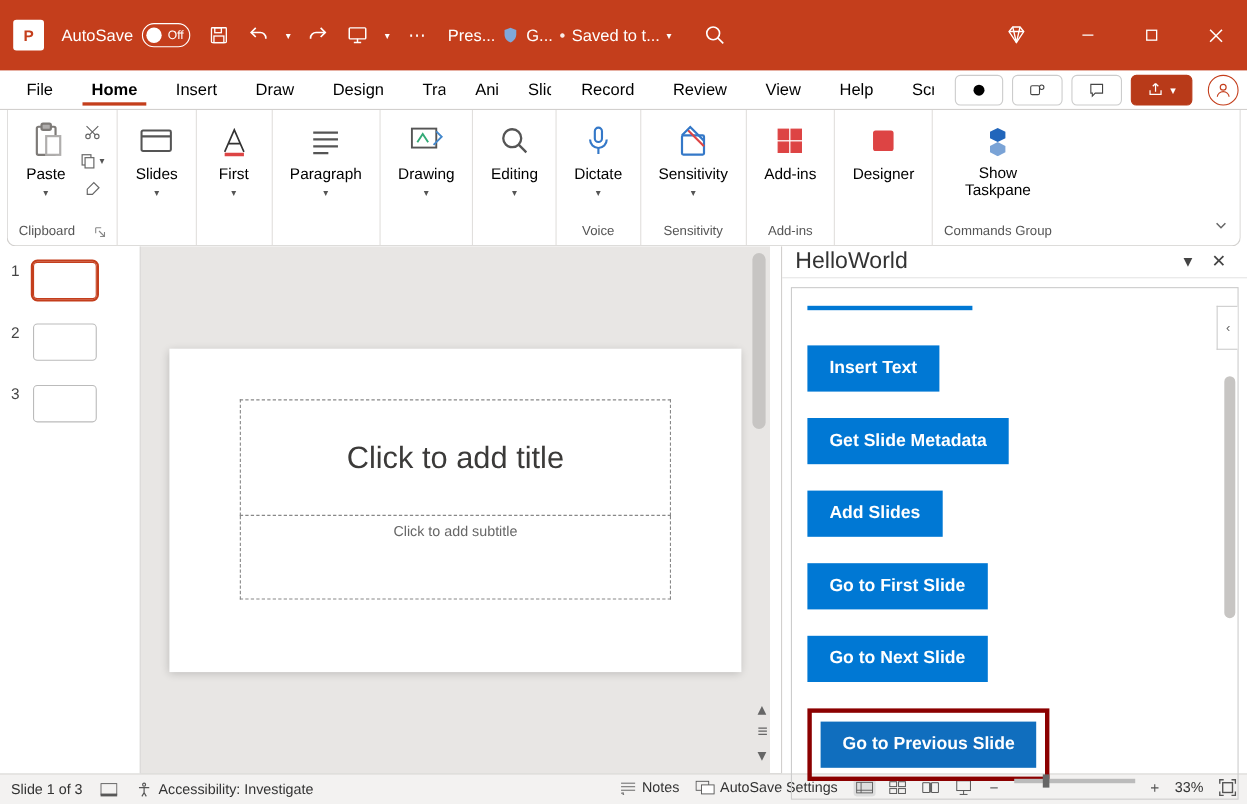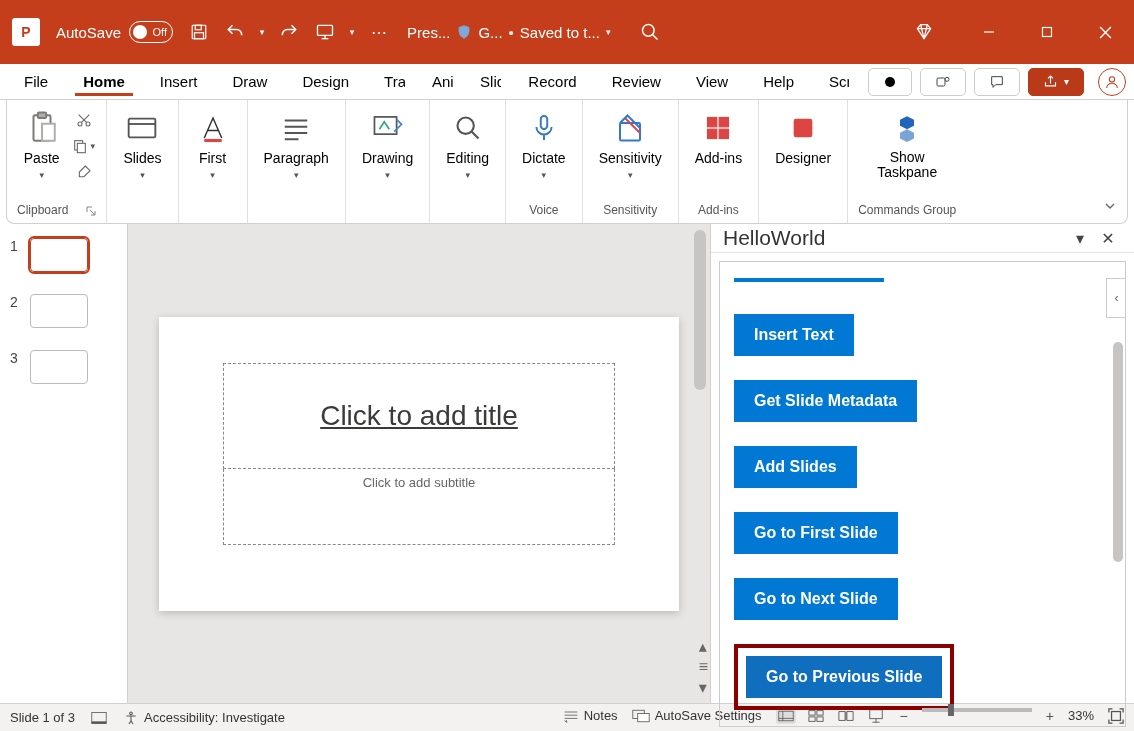--- a/index.html
+++ b/index.html
@@ -74,26 +74,26 @@
             padding:14px 10px; display:flex; flex-direction:column; gap:22px; }
   .thumb-row { display:flex; align-items:flex-start; gap:10px; }
   .thumb-num { font-size:14px; color:#444; width:10px;}
   .thumb { width:58px; height:34px; border:1px solid #bbb; border-radius:4px; background:#fff;}
   .thumb.active{ outline:2px solid var(--orange); border-color:var(--orange);}
   .canvas-area{ flex:1; background:#E8E6E4; position:relative; display:flex; align-items:center; justify-content:center;}
   .vscroll { position:absolute; right:4px; top:6px; width:12px; height:160px; background:#c7c5c3; border-radius:6px;}
   .slide-controls{ position:absolute; right:2px; bottom:6px; display:flex; flex-direction:column; gap:2px; color:#666;}
   .slide { width:520px; height:294px; background:#fff; box-shadow:0 2px 8px rgba(0,0,0,.2); position:relative;}
   .ph-title{ position:absolute; left:64px; right:64px; top:46px; height:106px; border:1px dashed #888;
-             display:flex; align-items:center; justify-content:center; font-size:28px; color:#3b3a39;text-decoration:underline;}
+             display:flex; align-items:center; justify-content:center; font-size:28px; color:#3b3a39;}
   .ph-sub{ position:absolute; left:64px; right:64px; top:152px; height:76px; border:1px dashed #888; border-top:none;
            display:flex; align-items:flex-start; justify-content:center; font-size:13px; color:#666; padding-top:6px;}
 
   
-  .taskpane { width:424px; border-left:1px solid var(--gray-border); background:#fff; display:flex; flex-direction:column;}
+  .taskpane { width:424px; border-left:1px solid var(--gray-border); background:#fff; display:flex; flex-direction:column;margin-left:10px;}
   .tp-header{ height:38px; display:flex; align-items:center; padding:0 12px; border-bottom:1px solid #e5e5e5;}
   .tp-title{ font-size:21px; color:#333; flex:1; }
   .tp-hbtn{ width:28px; height:28px; display:flex; align-items:center; justify-content:center; color:#444;}
   .tp-body{ flex:1; position:relative; padding:8px; }
   .tp-frame{ border:1px solid #ccc; height:100%; padding:16px 14px; overflow:hidden; position:relative;}
   .tp-btns{ display:flex; flex-direction:column; gap:24px; }
   .tp-stub{ width:150px; height:4px; background:var(--blue); margin-bottom:8px;}
   .p-btn{ background:var(--blue); color:#fff; font-size:16px; font-weight:600; padding:12px 20px;
           border:none; width:max-content; cursor:pointer;}
   .p-btn.highlight-wrap{ padding:8px; border:4px solid #8B0000; background:transparent; }

